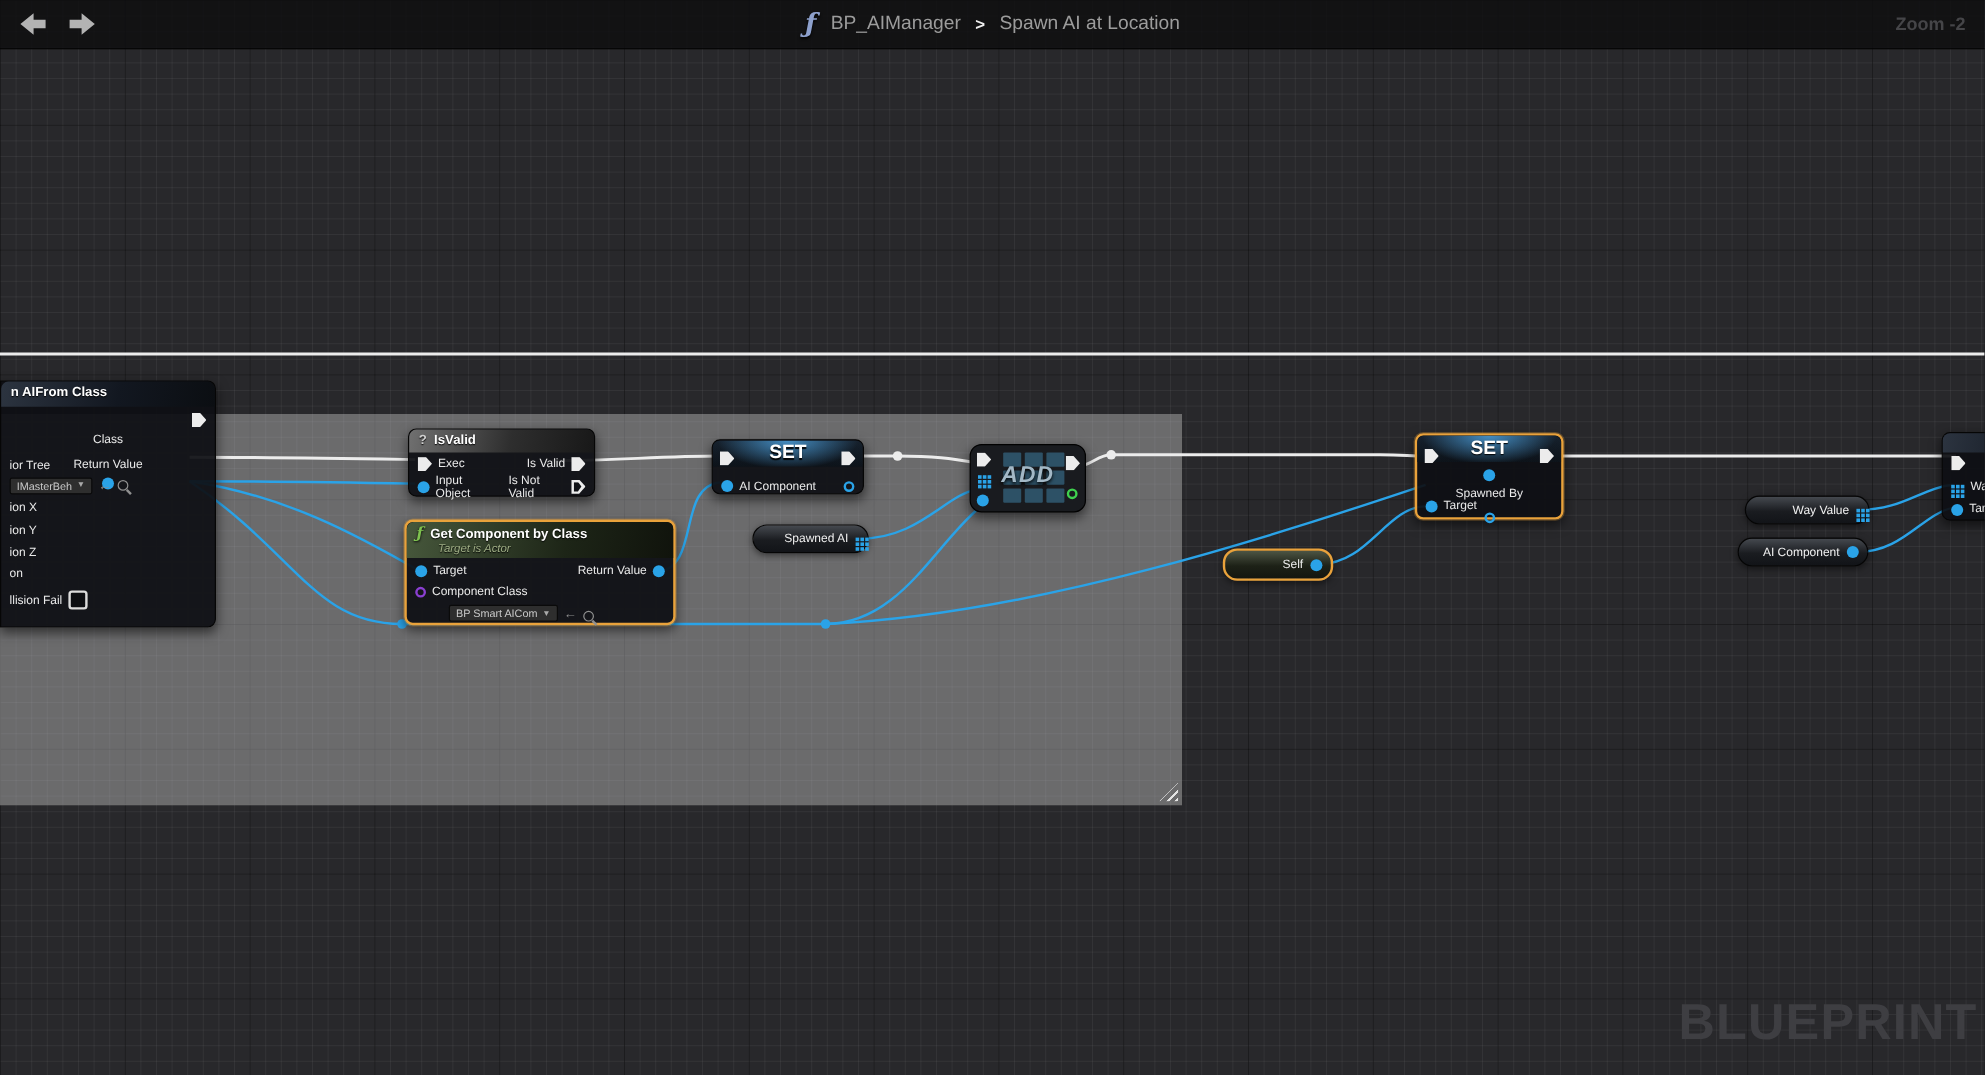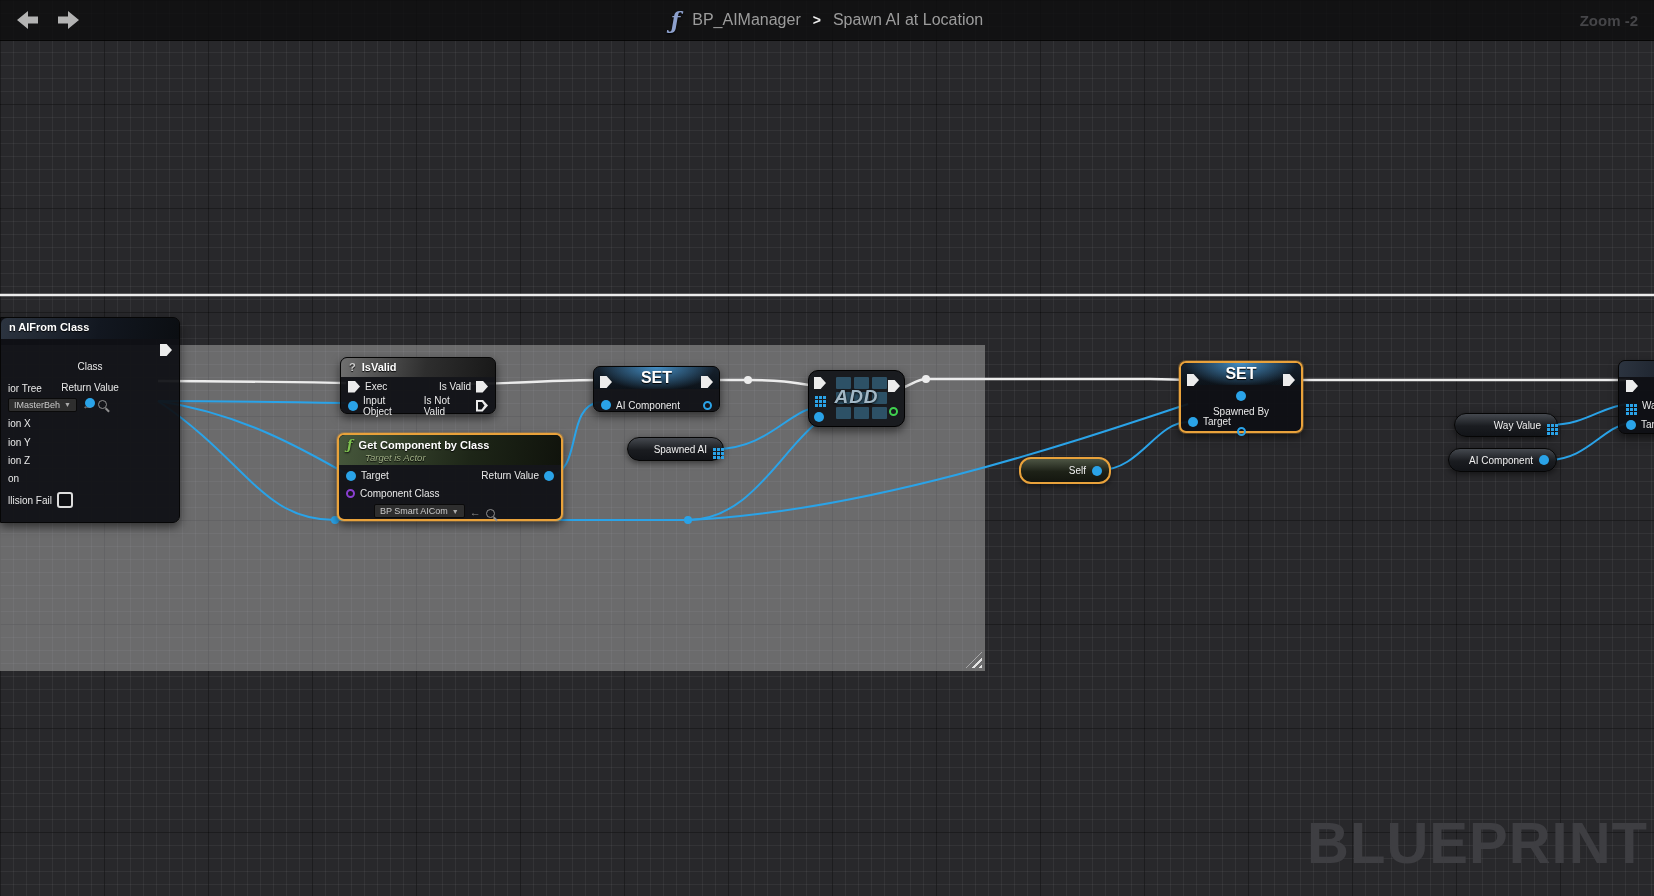--- a/index.html
+++ b/index.html
@@ -111,21 +111,21 @@
     background:linear-gradient(180deg,#45494f,#1a1c20 55%,#121418);
     border:1px solid #050505;display:flex;align-items:center;justify-content:flex-end;
     gap:6px;padding:0 7px;font-size:10px;color:#f0f0f0;box-shadow:0 2px 6px rgba(0,0,0,.5);}
   .pill.sel{border:2px solid #e9a23b;}
   .pill.greenish{background:linear-gradient(180deg,#4d5544,#1d2117 55%,#14160f);}
   #p-spawnedai{left:627px;top:437px;width:97px;}
   #p-self{left:1019px;top:457px;width:92px;height:27px;}
   #p-waypoints{left:1454px;top:413px;width:104px;}
   #p-aicomp{left:1448px;top:448px;width:109px;}
 
-  #wm{position:absolute;right:6px;bottom:20px;z-index:1;font-size:58px;font-weight:bold;
+  #wm{position:absolute;right:6px;bottom:20px;z-index:1;font-size:42px;font-weight:bold;
     color:#3e3e42;letter-spacing:1px;}
 </style>
 </head>
 <body>
 
 <div class="stage">
 
   <div id="comment">
     <div class="cbody"></div>
     <div class="chandle"></div>

